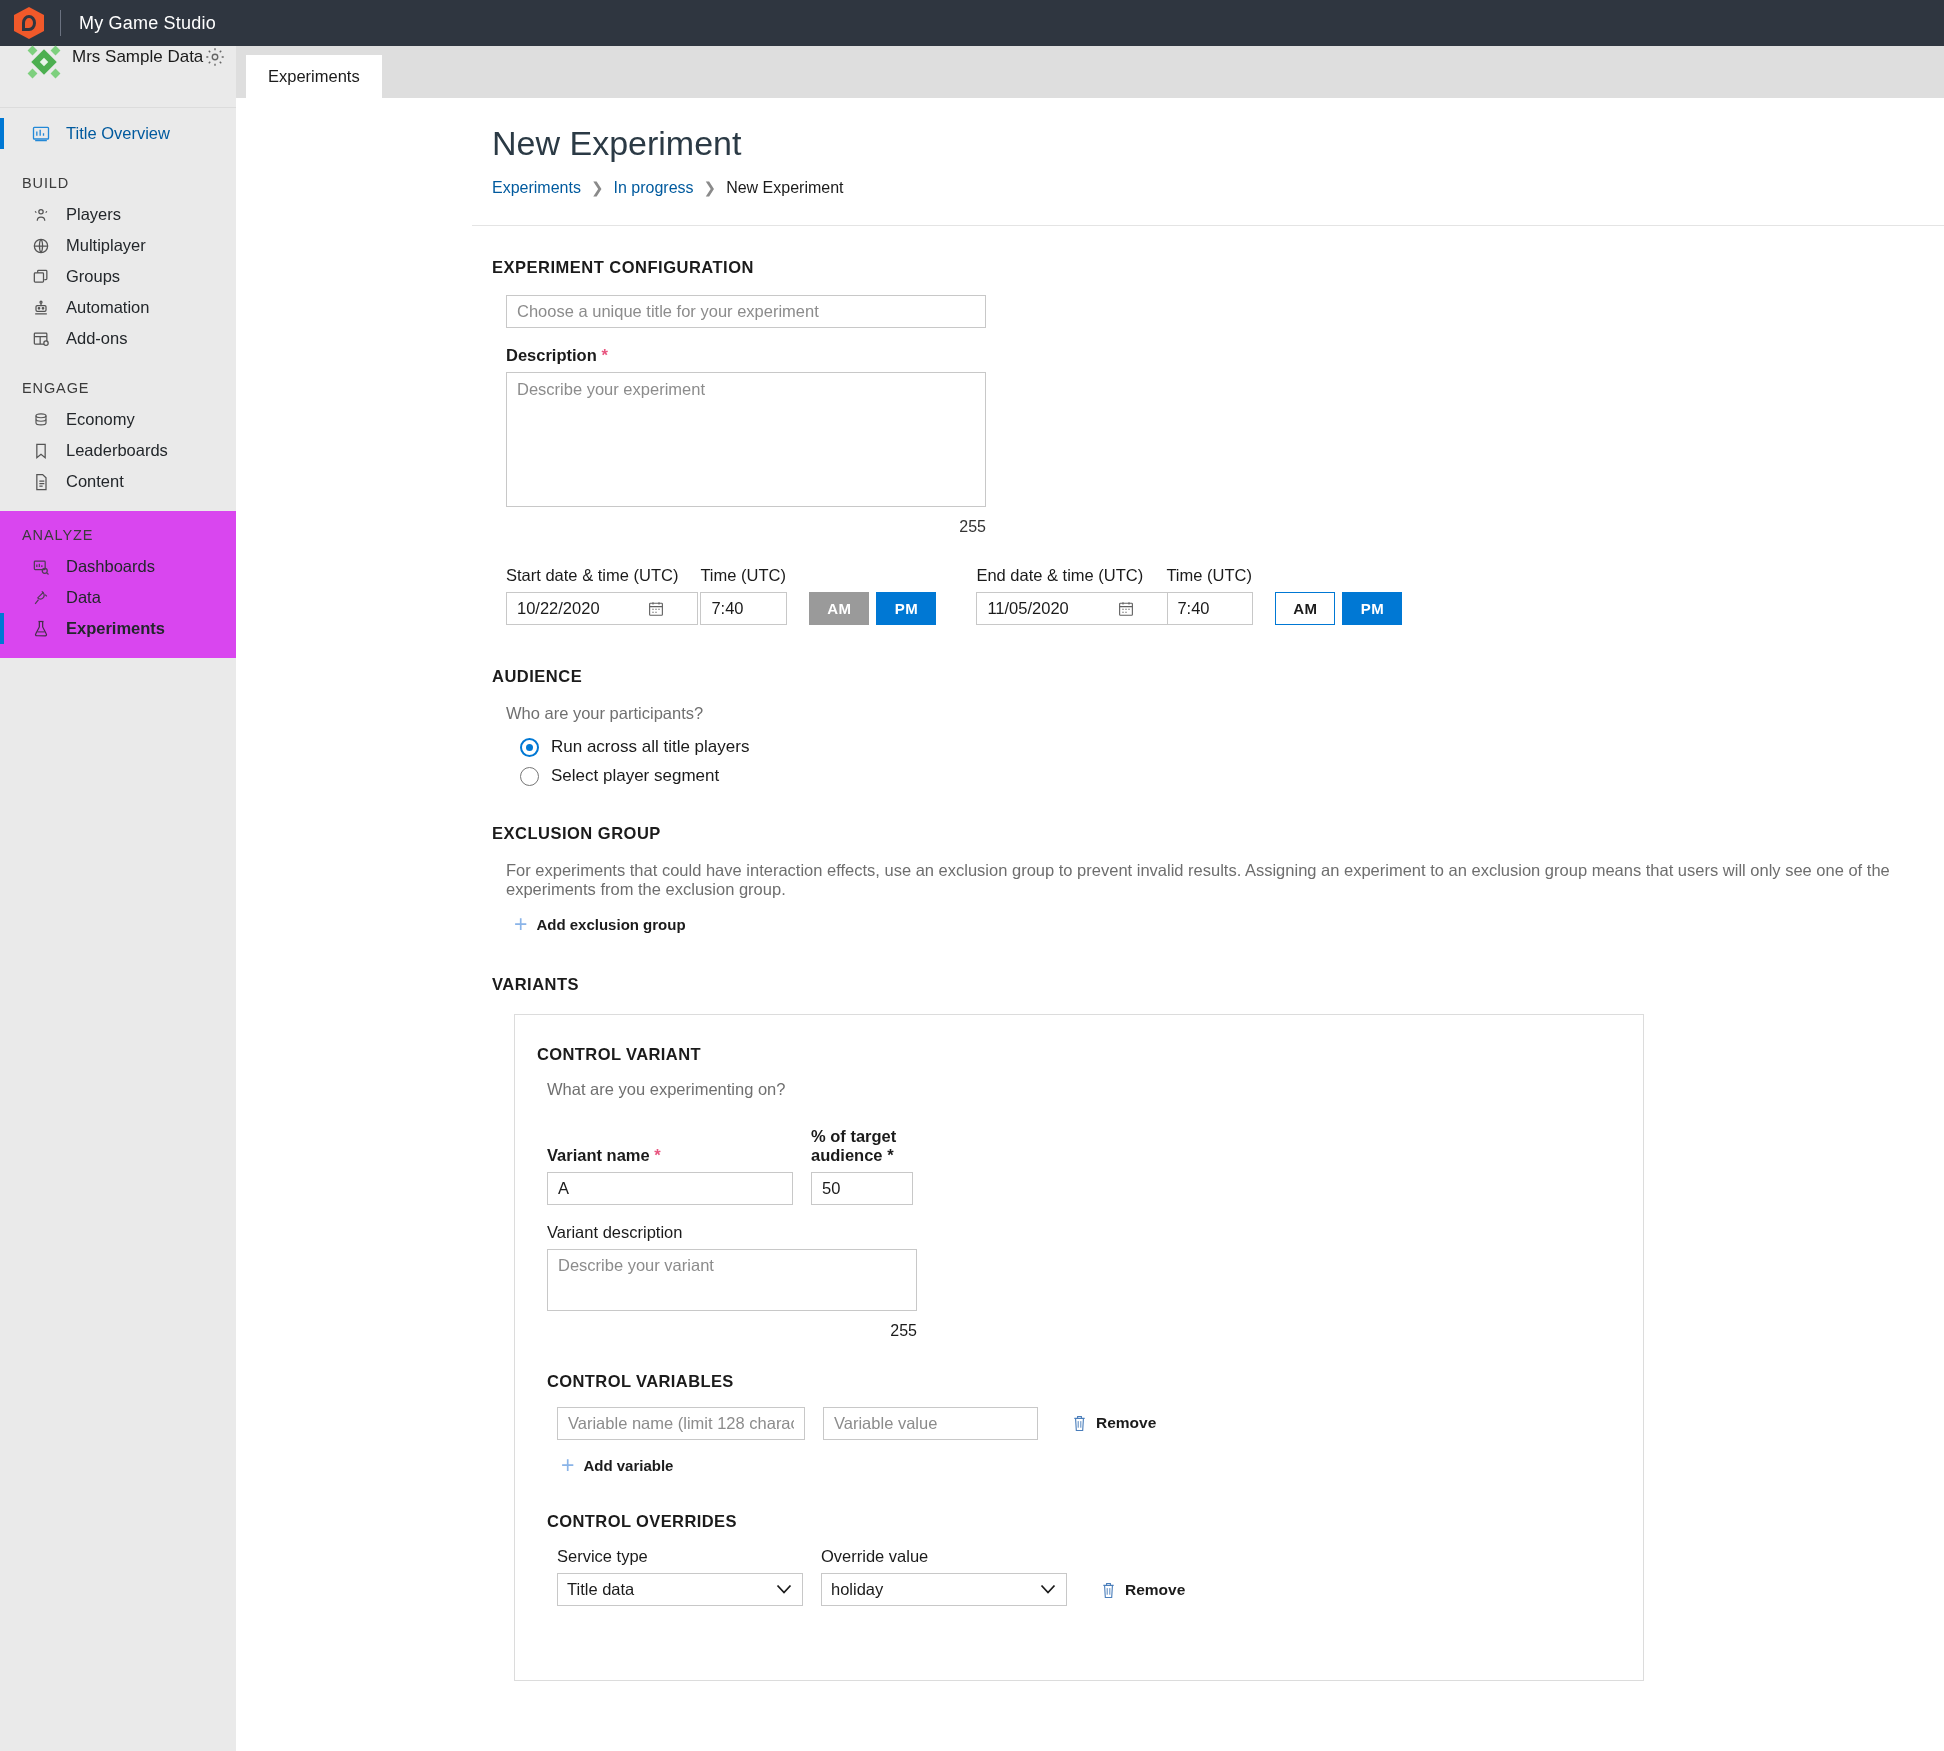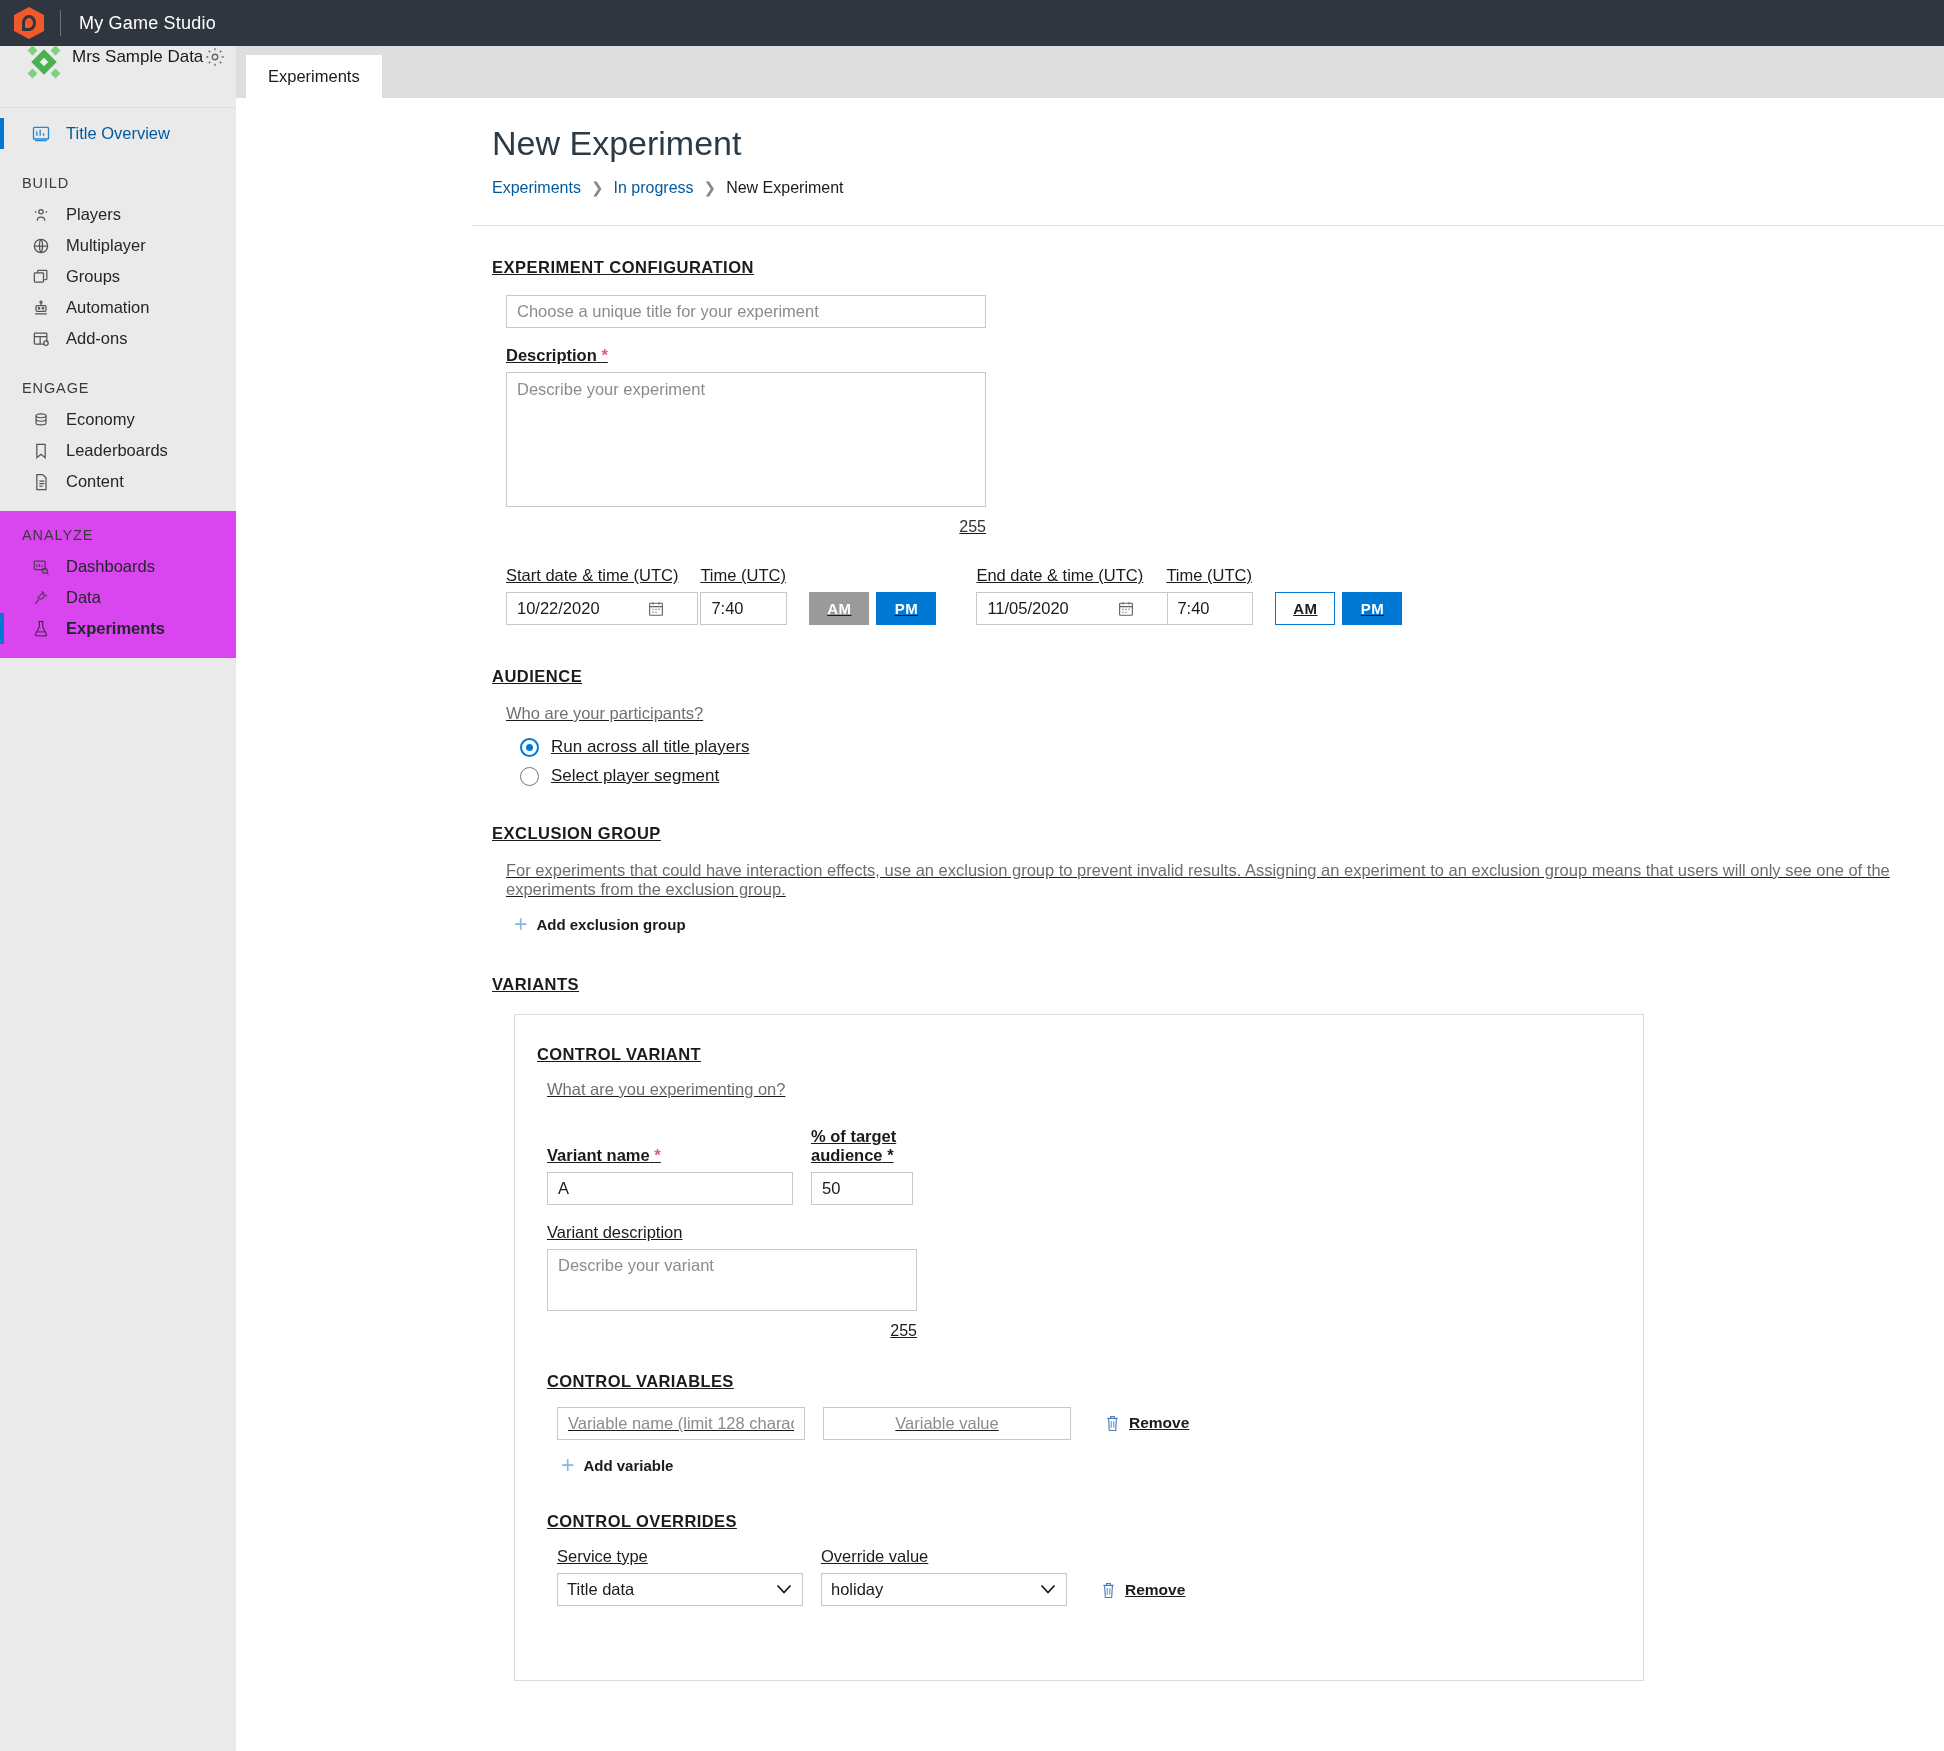--- a/index.html
+++ b/index.html
@@ -78,21 +78,21 @@
     font-size:16.5px; color:#1b1b1b;
   }
   .page-head { padding:26px 0 0 256px; }
   .page-title { font-size:34px; font-weight:300; color:#2b3a45; margin:0 0 16px; }
   .crumbs { display:flex; align-items:center; font-size:16px; gap:10px; padding-bottom:28px;}
   .crumbs a { color:#005a9e; text-decoration:none; }
   .crumbs .sep { color:#8a8a8a; font-size:15px; }
   .crumbs .cur { color:#1b1b1b; }
   .rule { height:1px; background:#e4e4e4; margin-left:236px; width:calc(100% - 236px); }
 
-  .content { padding:32px 0 17px 256px; overflow:hidden;text-decoration:underline; }
+  .content { padding:32px 0 17px 256px; overflow:hidden; }
   .sect-head { font-size:16.5px; font-weight:bold; letter-spacing:.5px; color:#1b1b1b; margin-bottom:18px;}
   .sub-note { color:#707070; font-size:16.5px; margin-bottom:14px; }
   .indent { padding-left:14px; }
 
   label.fld { display:block; font-size:16.5px; font-weight:bold; margin-bottom:7px; }
   label.fld .req { color:#e8557f; font-weight:bold; }
   label.plain { display:block; font-size:16.5px; font-weight:normal; margin-bottom:7px; }
 
   input.txt, textarea.txt {
     font-family:"Liberation Sans", sans-serif; font-size:16.5px; color:#1b1b1b;
@@ -143,21 +143,21 @@
   .vsub { font-size:16.5px; font-weight:bold; letter-spacing:.4px; margin-bottom:16px; }
   .vrow { display:flex; gap:18px; align-items:flex-end; }
   .vname { width:246px; height:33px; }
   .vpct  { width:102px; height:33px; }
   .pct-label { width:102px; font-size:16.5px; font-weight:bold; line-height:1.15; margin-bottom:7px; }
   .vdesc { width:370px; height:62px; resize:none; padding-top:8px; }
   .vcounter { width:370px; text-align:right; font-size:16px; margin-top:6px; }
 
   .varrow { display:flex; align-items:center; gap:18px; margin-bottom:14px; }
   .var-name-in { width:248px; height:33px; }
-  .var-val-in  { width:248px; height:33px;text-align:center; }
+  .var-val-in  { width:215px; height:33px; }
   .removebtn { display:inline-flex; align-items:center; font-size:15.5px; font-weight:bold; cursor:pointer; }
   .removebtn .trash { width:15px; height:18px; margin-right:9px; flex:0 0 auto; }
 
   .selwrap { position:relative; }
   .sel {
     appearance:none; -webkit-appearance:none; font-family:"Liberation Sans", sans-serif;
     font-size:16.5px; color:#1b1b1b; border:1px solid #c8c8c8; background:#fff;
     height:33px; padding:0 34px 0 9px; outline:none; cursor:pointer;
   }
   .sel.w240 { width:246px; }

